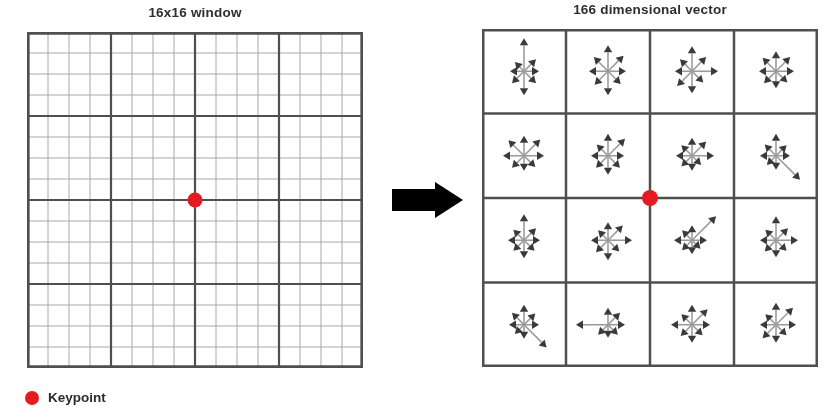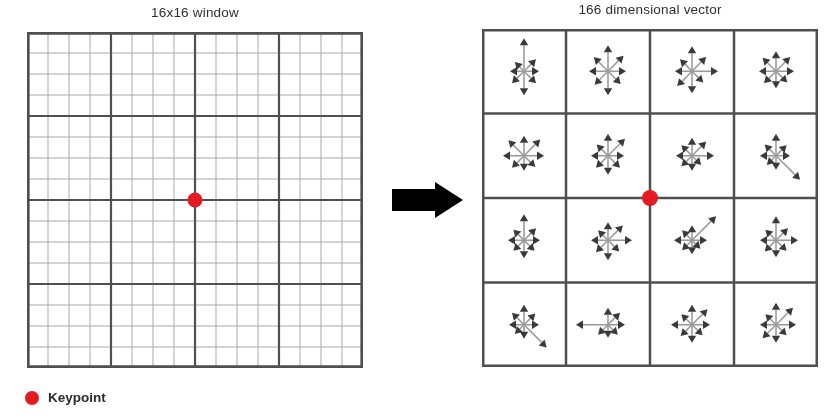--- a/index.html
+++ b/index.html
@@ -8,21 +8,21 @@
     width: 838px;
     height: 416px;
     background: #ffffff;
     font-family: "Liberation Sans", sans-serif;
     overflow: hidden;
   }
   .panel-title {
     position: absolute;
     text-align: center;
     font-size: 13.5px;
-    font-weight: normal;
+    font-weight: bold;
     color: #2e2e2e;
     letter-spacing: 0.2px;
   }
   .panel-title.left  { left: 27px;  top: 5px; width: 336px; }
   .panel-title.right { left: 482px; top: 2px; width: 336px; }
   .grid-svg { position: absolute; }
   #left-grid  { left: 27px;  top: 32px; }
   #flow-arrow { left: 390px; top: 180px; }
   #right-grid { left: 482px; top: 29px; }
   .legend {

